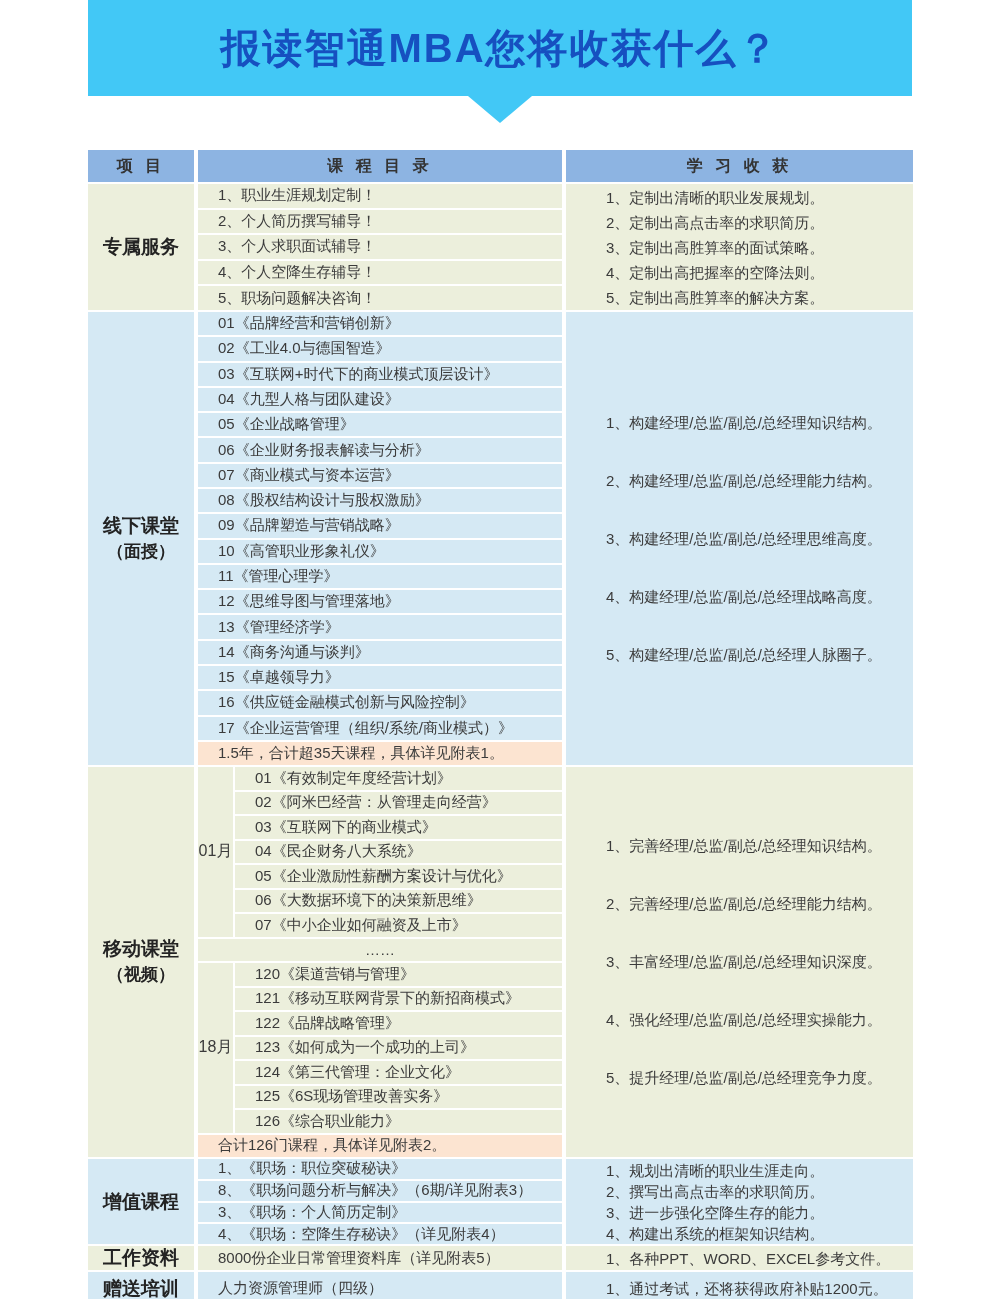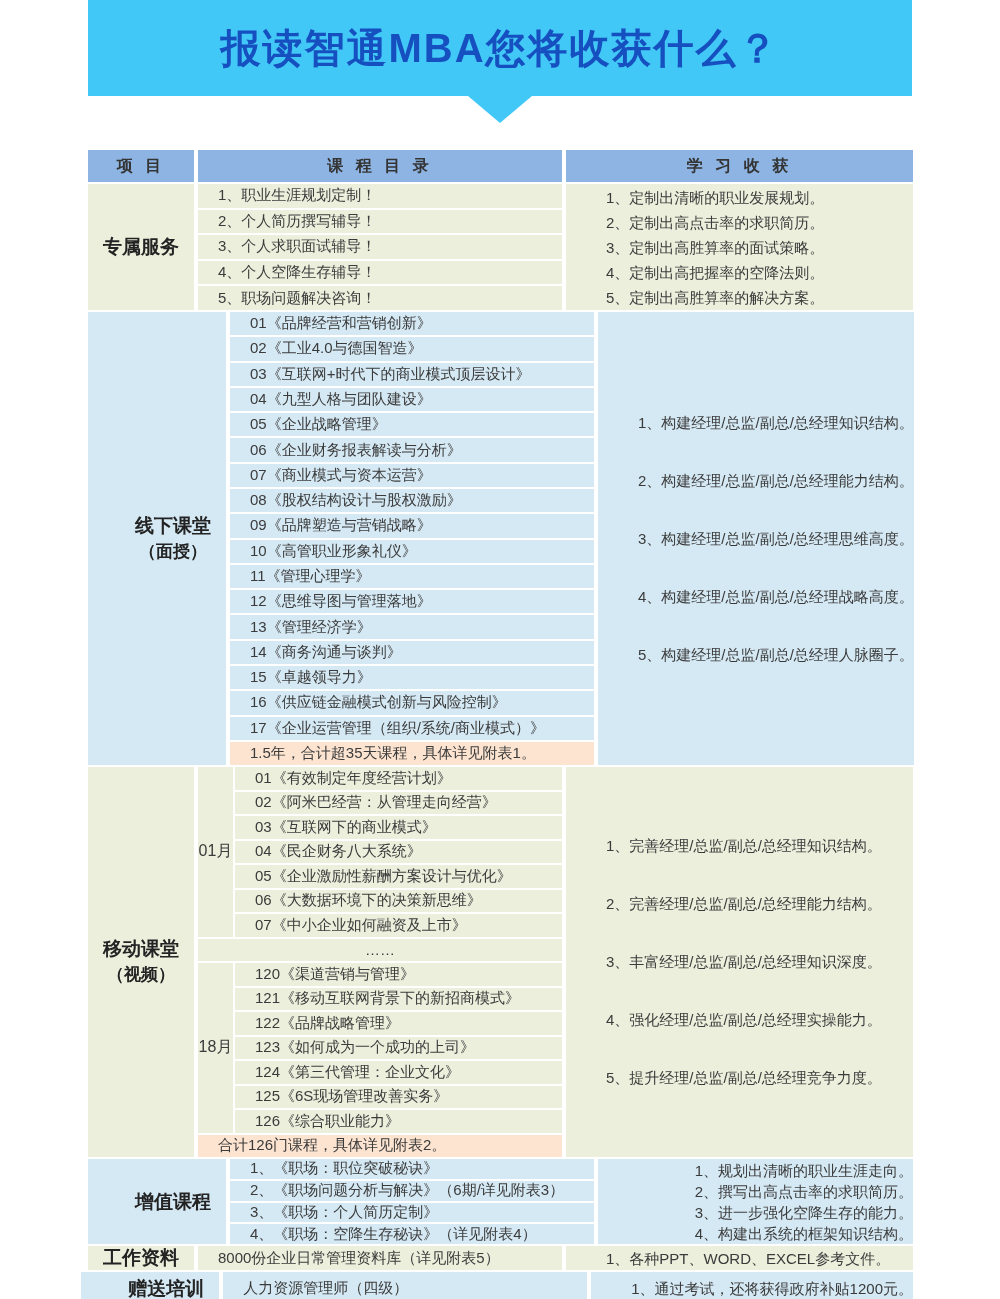--- a/index.html
+++ b/index.html
@@ -39,21 +39,21 @@
   .c2{width:364px;flex:none;}
   .c3{flex:1;}
   .section{display:flex;gap:4px;}
   .h126{height:126px;}
   .h453{height:453px;}
   .h390{height:390px;}
   .h85{height:85px;}
   .h24{height:24px;}
   .h25{height:33px;justify-content:flex-end;}
   .bg-beige{background:var(--beige,#ecefdc);}
-  .bg-blue{background:var(--blue,#d5e9f4);padding-left:32px;}
+  .bg-blue{background:var(--blue,#d5e9f4);}
   .bg-peach{background:var(--peach,#fce4d1);}
   .cell-project{
     display:flex;flex-direction:column;align-items:center;justify-content:center;
     font-weight:bold;color:#232323;font-size:19px;line-height:26px;text-align:center;
   }
   .project-sub{font-size:17px;}
   .cell-courses{display:flex;flex-direction:column;gap:2px;}
   .row{
     flex:1;display:flex;align-items:center;
     padding:0 6px 0 20px;font-size:15px;white-space:nowrap;
@@ -65,21 +65,21 @@
     font-size:16px;
   }
   .month-courses{flex:1;display:flex;flex-direction:column;gap:2px;min-height:0;}
   .cell-gains{
     display:flex;flex-direction:column;justify-content:center;
     padding-left:40px;font-size:15px;
   }
   .gain{line-height:25px;white-space:nowrap;}
   .gains-spread{gap:34px;}
   .gains-spread .gain{line-height:24px;}
-  .gains-tight .gain{line-height:21px;text-align:right;}
+  .gains-tight .gain{line-height:21px;}
 </style>
 </head>
 <body>
 
 <div class="banner">
   <div class="banner-title">报读智通MBA您将收获什么？</div>
 </div>
 <div class="banner-arrow"></div>
 
 <div class="course-table">
@@ -185,21 +185,21 @@
       <div class="gain">5、提升经理/总监/副总/总经理竞争力度。</div>
     </div>
   </div>
 
   <div class="section h85">
     <div class="cell-project bg-blue c1">
       <div>增值课程</div>
     </div>
     <div class="cell-courses c2">
       <div class="row bg-blue">1、《职场：职位突破秘诀》</div>
-      <div class="row bg-blue">2、《职场问题分析与解决》（6期/详见附表3）</div>
+      <div class="row bg-blue">8、《职场问题分析与解决》（6期/详见附表3）</div>
       <div class="row bg-blue">3、《职场：个人简历定制》</div>
       <div class="row bg-blue">4、《职场：空降生存秘诀》（详见附表4）</div>
     </div>
     <div class="cell-gains gains-tight bg-blue c3">
       <div class="gain">1、规划出清晰的职业生涯走向。</div>
       <div class="gain">2、撰写出高点击率的求职简历。</div>
       <div class="gain">3、进一步强化空降生存的能力。</div>
       <div class="gain">4、构建出系统的框架知识结构。</div>
     </div>
   </div>

